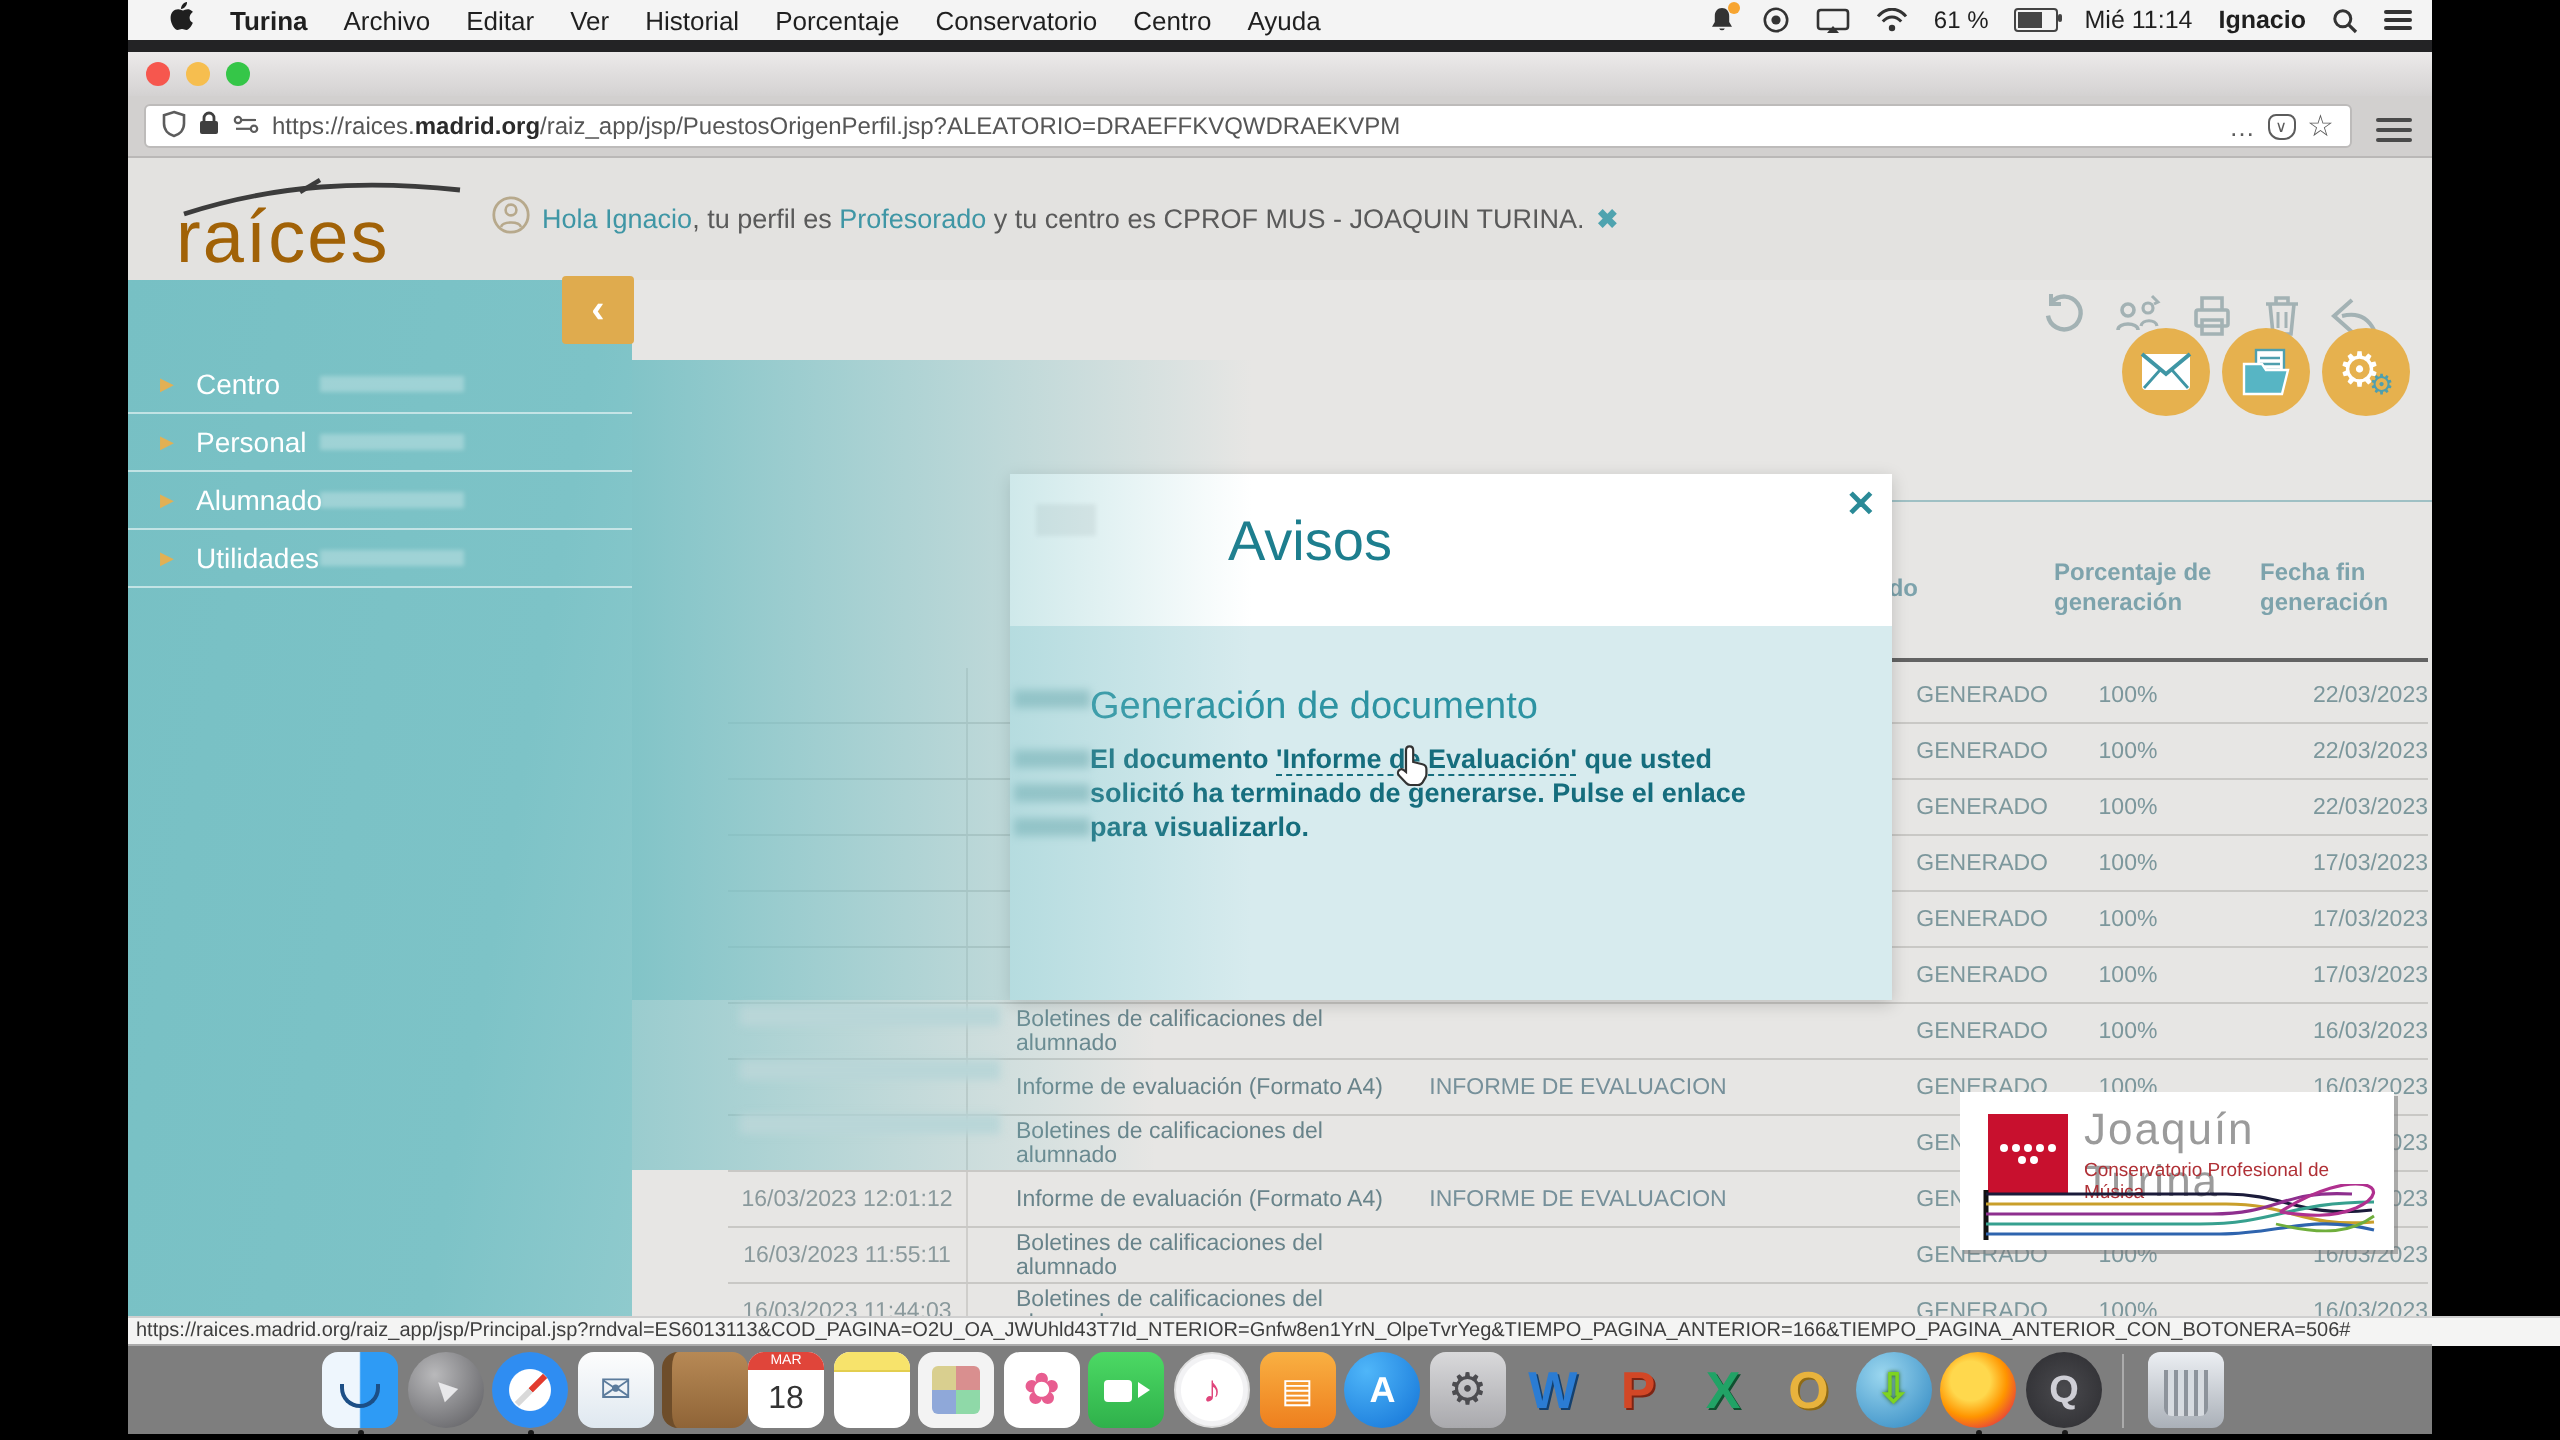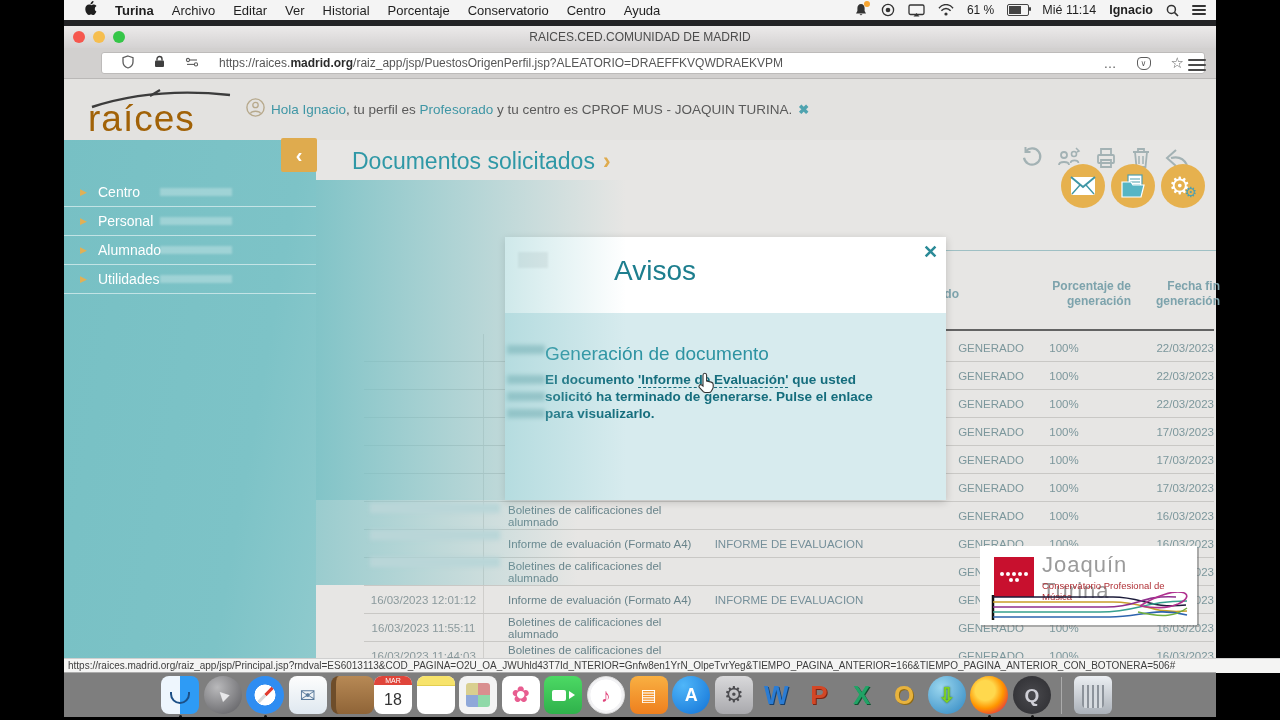--- a/index.html
+++ b/index.html
@@ -24,21 +24,21 @@
   .desktop-strip{position:absolute;left:0;top:20px;width:1152px;height:6px;background:#232325;}
   
   .titlebar{position:absolute;left:0;top:26px;width:1152px;height:22px;
     background:linear-gradient(#eceaea,#d4d2d2);border-bottom:1px solid #b9b7b6;z-index:80;}
   .lights{position:absolute;left:9px;top:5px;display:flex;gap:8px;}
   .light{width:12px;height:12px;border-radius:50%;}
   .l-red{background:#f6574e;}.l-yel{background:#f6be4f;}.l-grn{background:#35c648;}
   .win-title{position:absolute;left:0;right:0;top:4px;text-align:center;font-size:12px;color:#4c4c4c;}
   .navbar{position:absolute;left:0;top:48px;width:1152px;height:30px;background:#d2d0cf;border-bottom:1px solid #bab8b7;z-index:80;}
   .urlfield{position:absolute;left:8px;top:4px;width:1104px;height:22px;background:#fff;border:1px solid #bdbbba;
-    border-radius:3px;display:flex;align-items:center;gap:20px;padding:0 20px;box-sizing:border-box;font-size:12px;color:#565656;margin-left:29px;}
+    border-radius:3px;display:flex;align-items:center;gap:6px;padding:0 8px;box-sizing:border-box;font-size:12px;color:#565656;}
   .urlfield .grow{flex:1;white-space:nowrap;overflow:hidden;}
   .url-domain{color:#2b2b2b;font-weight:bold;}
   .nav-ico{color:#5c5c5c;font-size:13px;}
   .pocket{width:14px;height:13px;border:1.4px solid #5c5c5c;border-radius:4px 4px 6px 6px;display:flex;align-items:center;justify-content:center;font-size:8px;color:#5c5c5c;box-sizing:border-box;}
   .hamb{position:absolute;right:10px;top:8px;width:18px;}
   .hamb b{display:block;height:2px;background:#4a4a4a;margin:3px 0;border-radius:1px;}
   
   .pageheader{position:absolute;left:0;top:78px;width:1152px;height:62px;background:#e3e2e0;z-index:5;}
   .logo-raices{position:absolute;left:24px;top:10px;width:160px;height:50px;}
   .logo-raices .txt{position:absolute;left:0;top:10px;font-size:37px;color:#a16207;letter-spacing:1px;}
@@ -58,21 +58,21 @@
   .sb-item .redact{position:absolute;left:96px;top:10px;width:72px;height:8px;background:rgba(255,255,255,.28);filter:blur(1px);}
   .collapse-btn{position:absolute;left:217px;top:138px;width:36px;height:34px;background:#dfab4e;z-index:6;
     color:#fff;font-size:20px;font-weight:bold;display:flex;align-items:center;justify-content:center;border-radius:2px;}
   .page-title{position:absolute;left:288px;top:148px;font-size:23px;color:#2f98a6;z-index:3;}
   .page-title .arr{color:#dfab4e;font-weight:bold;margin-left:8px;}
   .action-icons{position:absolute;left:956px;top:146px;display:flex;gap:12px;z-index:3;}
   .action-icons svg{display:block;}
   
   .hr-teal{position:absolute;left:620px;top:250px;width:532px;height:1px;background:#9fc0c4;z-index:2;}
   .hr-dark{position:absolute;left:750px;top:329px;width:400px;height:2px;background:#636363;z-index:2;}
-  .th{position:absolute;font-size:12px;font-weight:bold;color:#7da3ac;line-height:15px;z-index:2;text-align:right;}
+  .th{position:absolute;font-size:12px;font-weight:bold;color:#7da3ac;line-height:15px;z-index:2;}
   .th-estado{left:835px;top:287px;width:60px;text-align:right;}
   .th-pct{left:963px;top:279px;width:104px;}
   .th-fin{left:1066px;top:279px;width:90px;}
   .table{position:absolute;left:300px;top:334px;width:850px;z-index:2;}
   .trow{display:flex;height:27px;align-items:center;border-bottom:1px solid #c9c8c5;font-size:11.5px;color:#7c979c;}
   .c1{width:120px;text-align:center;border-right:1px solid #cfcecb;height:100%;display:flex;align-items:center;justify-content:center;box-sizing:border-box;color:#8a999c;}
   .c2{width:230px;padding-left:24px;box-sizing:border-box;color:#68838a;}
   .c3{width:150px;text-align:center;color:#76909a;}
   .c4{width:160px;text-align:right;}
   .c5{width:80px;text-align:center;}
@@ -229,21 +229,20 @@
     </div>
   </div>
   <div class="desktop-strip"></div>
 
   <div class="titlebar">
     <div class="lights">
       <span class="light l-red"></span>
       <span class="light l-yel"></span>
       <span class="light l-grn"></span>
     </div>
-    <div class="win-title">RAICES.CED.COMUNIDAD DE MADRID</div>
   </div>
 
   <div class="navbar">
     <div class="urlfield">
       <span>
         <svg width="12" height="14" viewBox="0 0 12 14">
             <path d="M6 1 11 2.6v4.2c0 3.2-2.2 5.4-5 6.2-2.8-.8-5-3-5-6.2V2.6z" fill="none" stroke="#5c5c5c" stroke-width="1.3"></path>
           </svg>
       </span>
       <span>
@@ -316,21 +315,20 @@
   <div class="sidebar">
     <div class="sb-items" id="sb-items">
         <div class="sb-item"><span class="arr">▶</span><span>Centro</span><span class="redact"></span></div>
         <div class="sb-item"><span class="arr">▶</span><span>Personal</span><span class="redact"></span></div>
         <div class="sb-item"><span class="arr">▶</span><span>Alumnado</span><span class="redact"></span></div>
         <div class="sb-item"><span class="arr">▶</span><span>Utilidades</span><span class="redact"></span></div>
       </div>
   </div>
   <div class="collapse-btn">‹</div>
 
-  <div class="page-title"><span>Documentos solicitados</span><span class="arr">›</span></div>
 
   <div class="action-icons">
     <span>
         <svg width="24" height="24" viewBox="0 0 24 24">
           <path d="M6 5a8.2 8.2 0 1 1-2 6.8" fill="none" stroke="#a3b2b4" stroke-width="2.2"></path>
           <path d="M5.5 1v5h5" fill="none" stroke="#a3b2b4" stroke-width="2"></path>
         </svg>
       </span>
     <span>
         <svg width="26" height="24" viewBox="0 0 26 24">

